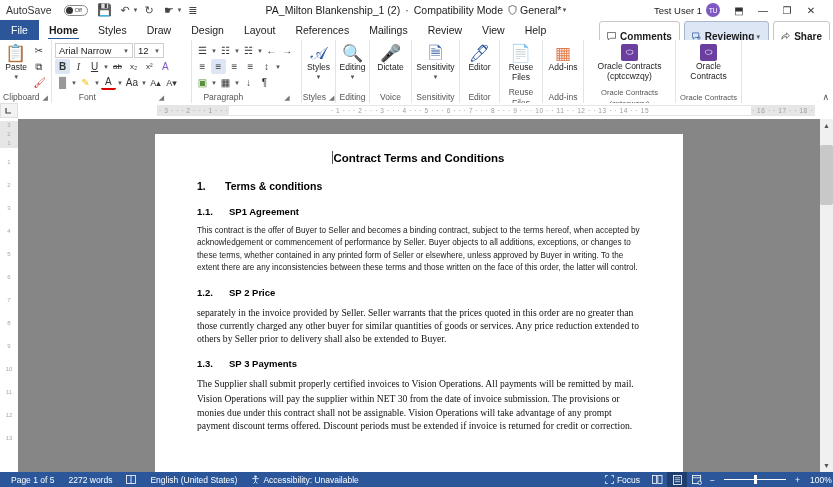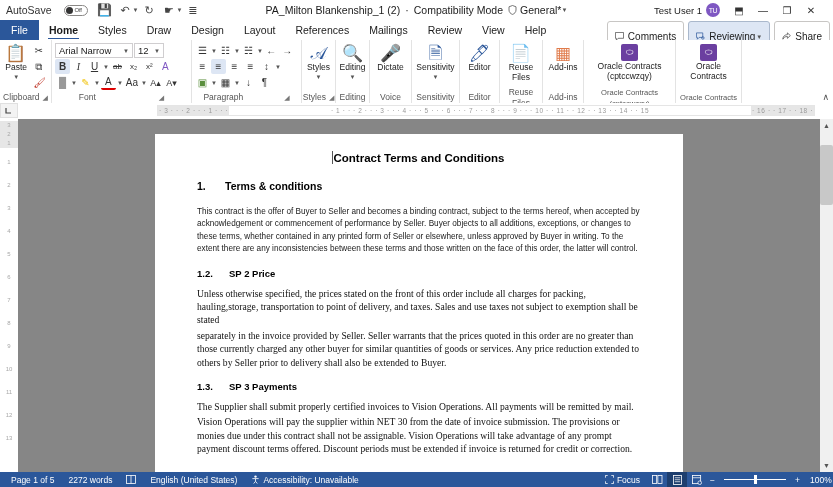--- a/index.html
+++ b/index.html
@@ -64,21 +64,21 @@
   .tab{
     padding:0 10px; display:flex;align-items:center; color:#1b1b1b; position:relative;
   }
   .tab.active{font-weight:bold;}
   .tab.active:after{
     content:"";position:absolute;left:9px;right:9px;bottom:1px;height:1.5px;background:#2b579a;
   }
   .tabright{position:absolute;right:3px;top:1px;display:flex;gap:4px;align-items:center;}
   .ribbtn{
     border:1px solid #c8c6c4;border-radius:3px;height:31px;padding:0 7px;
-    display:flex;align-items:center;gap:4px;font-size:10px;color:#1b1b1b;background:#fff;
+    display:flex;align-items:center;gap:4px;font-size:10px;color:#1b1b1b;background:#fff;font-weight:bold;
   }
   .ribbtn.active{background:#dde6f4;border-color:#aab8cc;}
 
   
   .ribbon{
     height:63px;background:#fff;display:flex;align-items:stretch;position:relative;
   }
   .grp{
     display:flex;flex-direction:column;justify-content:space-between;
     border-right:1px solid #e3e3e3; padding:2px 3px 0 3px; position:relative;
@@ -525,27 +525,30 @@
   <div class="docarea">
     <div class="page">
 
       <div class="doctitle-h">Contract Terms and Conditions</div>
 
       <div class="h1">
         <span class="num">1.</span>
         <span>Terms &amp; conditions</span>
       </div>
 
+      <div class="h2">
+        <span class="num">1.1.</span>
+        <span>SP1 Agreement</span>
+      </div>
       <p class="p-sans">This contract is the offer of Buyer to Seller and becomes a binding contract, subject to the terms hereof, when accepted by acknowledgement or commencement of performance by Seller. Buyer objects to all additions, exceptions, or changes to these terms, whether contained in any printed form of Seller or elsewhere, unless approved by Buyer in writing. To the extent there are any inconsistencies between these terms and those written on the face of this order, the latter will control.</p>
 
       <div class="h2">
         <span class="num">1.2.</span>
         <span>SP 2 Price</span>
       </div>
-      <p class="p-serif"> Unless otherwise specified, the prices stated on the front of this order include all charges for packing, hauling,storage, transportation to point of delivery, and taxes. Sales and use taxes not subject to exemption shall be stated</p>
       <p class="p-serif" style="margin-bottom:12px;"> separately in the invoice provided by Seller. Seller warrants that the prices quoted in this order are no greater than those currently charged any other buyer for similar quantities of goods or services. Any price reduction extended to others by Seller prior to delivery shall also be extended to Buyer.</p>
 
       <div class="h2">
         <span class="num">1.3.</span>
         <span>SP 3 Payments</span>
       </div>
       <p class="p-serif"> The Supplier shall submit properly certified invoices to Vision Operations. All payments will be remitted by mail.</p>
       <p class="p-serif"> Vision Operations will pay the supplier within NET 30 from the date of invoice submission. The provisions or monies due under this contract shall not be assignable. Vision Operations will take advantage of any prompt payment discount terms offered. Discount periods must be extended if invoice is returned for credit or correction.</p>
     </div>
   </div>

